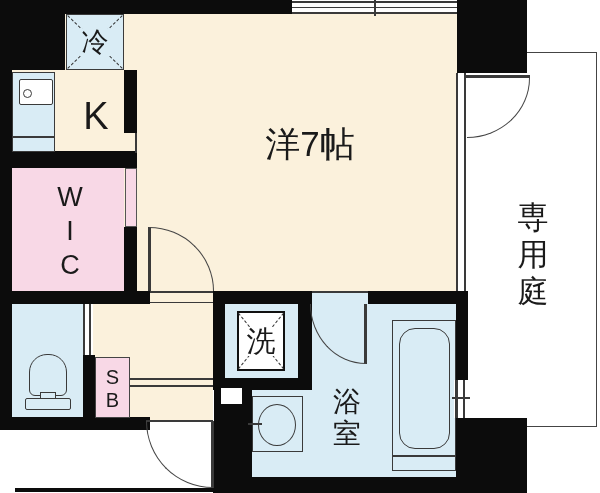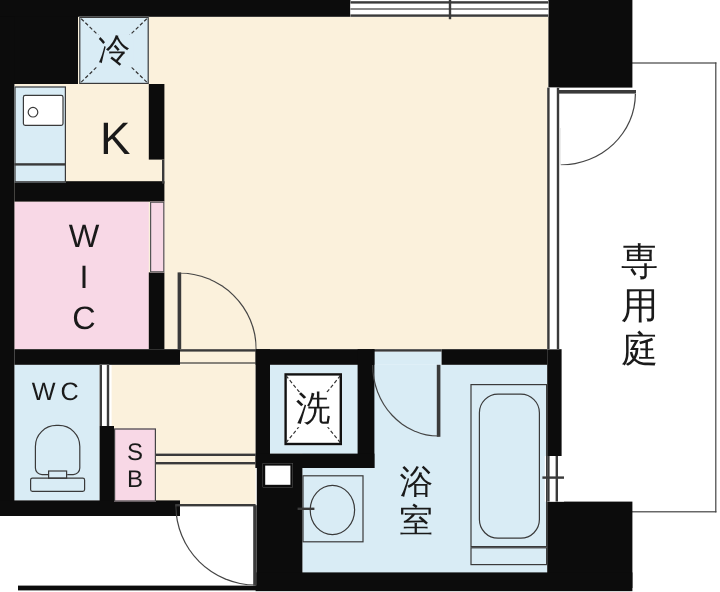--- a/index.html
+++ b/index.html
@@ -123,26 +123,26 @@
     <span style="background:var(--wet-blue,#d9ecf5);padding:0 2px;">冷</span>
   </div>
   <div class="lbl" style="left:70px;top:88px;width:52px;height:56px;font-size:38px;">
     <span>K</span>
   </div>
   <div class="lbl col" style="left:40px;top:176px;width:60px;height:110px;font-size:27px;gap:7px;">
     <span>W</span>
     <span>I</span>
     <span>C</span>
   </div>
-  <div class="lbl" style="left:18px;top:313px;width:60px;height:26px;font-size:21px;letter-spacing:4px;">
-    <span>WC</span>
-  </div>
   <div class="lbl col" style="left:97px;top:362px;width:31px;height:52px;font-size:20px;gap:3px;">
     <span>S</span>
     <span>B</span>
+  </div>
+  <div class="lbl" style="left:230px;top:118px;width:160px;height:50px;font-size:35px;">
+    <span>洋7帖</span>
   </div>
   <div class="lbl" style="left:237px;top:311px;width:48px;height:60px;font-size:29px;">
     <span style="background:#fff;padding:0 1px;">洗</span>
   </div>
   <div class="lbl col" style="left:330px;top:380px;width:34px;height:76px;font-size:28px;gap:4px;">
     <span>浴</span>
     <span>室</span>
   </div>
   <div class="lbl col" style="left:514px;top:193px;width:38px;height:122px;font-size:31px;gap:6px;">
     <span>専</span>

